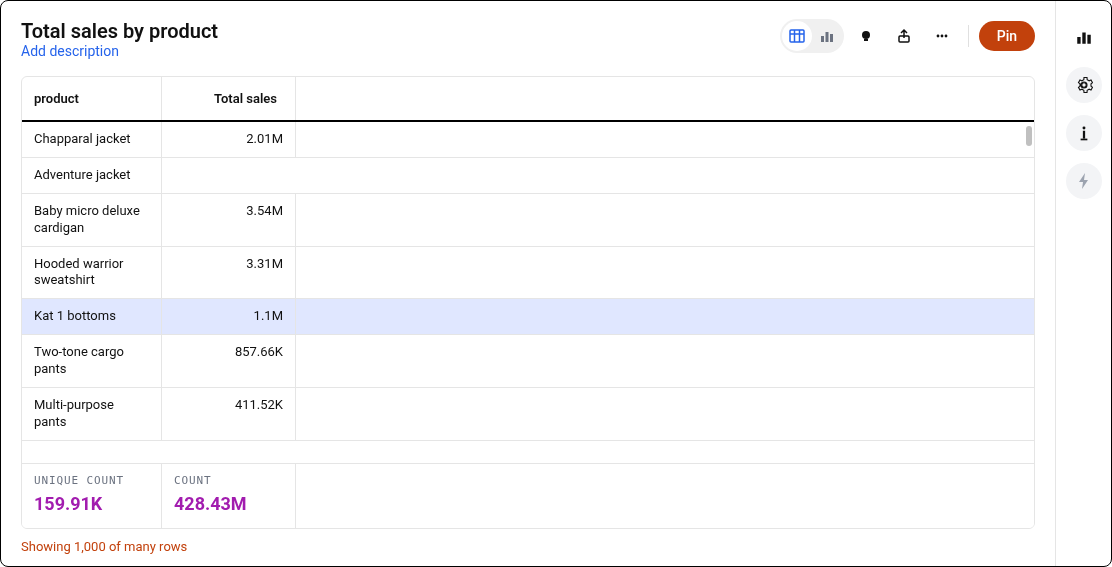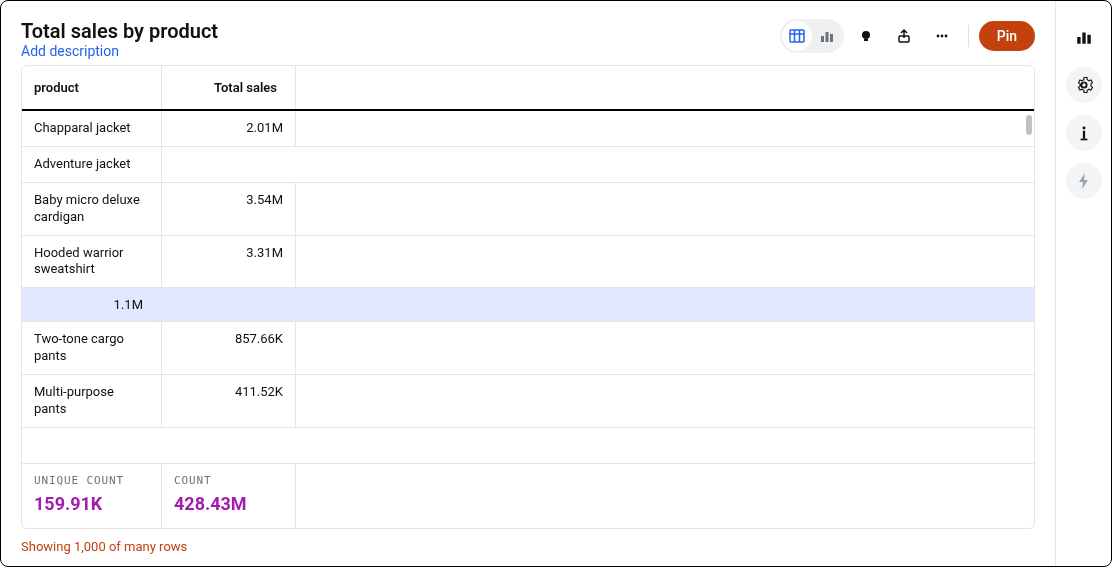--- a/index.html
+++ b/index.html
@@ -10,21 +10,21 @@
   .title-block { display: flex; flex-direction: column; }
   .page-title { font-size: 20px; font-weight: 600; color: #111; }
   .add-desc { font-size: 14px; color: #2563eb; cursor: pointer; }
   .toolbar { display: flex; align-items: center; gap: 6px; }
   .seg { display: flex; background: #f0f0f0; border-radius: 18px; padding: 2px; }
   .seg-btn { width: 30px; height: 30px; display: flex; align-items: center; justify-content: center; border-radius: 16px; cursor: pointer; }
   .seg-btn.active { background: #fff; }
   .circ-btn { width: 32px; height: 32px; border-radius: 50%; display: flex; align-items: center; justify-content: center; cursor: pointer; }
   .sep { width: 1px; height: 22px; background: #e0e0e0; margin: 0 4px; }
   .pin-btn { background: #c2410c; color: #fff; font-size: 14px; font-weight: 500; padding: 7px 18px; border-radius: 18px; cursor: pointer; }
-  .table-wrap { margin-top: 6px; border: 1px solid #e5e5e5; border-radius: 6px; overflow: hidden; flex: 1; display: flex; flex-direction: column; position: relative; }
+  .table-wrap { margin-top: 17px; border: 1px solid #e5e5e5; border-radius: 6px; overflow: hidden; flex: 1; display: flex; flex-direction: column; position: relative; }
   .thead { display: flex; border-bottom: 2px solid #000; }
   .th { font-size: 13px; font-weight: 600; color: #111; padding: 14px 12px; }
   .col-product { width: 140px; border-right: 1px solid #e5e5e5; }
   .col-sales { width: 134px; border-right: 1px solid #e5e5e5; text-align: right; padding-right: 18px; }
   .col-rest { flex: 1; }
   .tbody { flex: 1; overflow-y: auto; position: relative; }
   .trow { display: flex; border-bottom: 1px solid #e5e5e5; min-height: 34px; }
   .trow.highlight { background: #e0e7ff; }
   .td { font-size: 13px; color: #111; padding: 9px 12px; }
   .td.col-product { line-height: 1.3; }
@@ -124,20 +124,21 @@
           <div class="td col-product">Baby micro deluxe cardigan</div>
           <div class="td col-sales">3.54M</div>
           <div class="td col-rest"></div>
         </div>
         <div class="trow">
           <div class="td col-product">Hooded warrior sweatshirt</div>
           <div class="td col-sales">3.31M</div>
           <div class="td col-rest"></div>
         </div>
         <div class="trow highlight">
+          <div class="td col-product">Kat 1 bottoms</div>
           <div class="td col-sales">1.1M</div>
           <div class="td col-rest"></div>
         </div>
         <div class="trow">
           <div class="td col-product">Two-tone cargo pants</div>
           <div class="td col-sales">857.66K</div>
           <div class="td col-rest"></div>
         </div>
         <div class="trow">
           <div class="td col-product">Multi-purpose pants</div>

